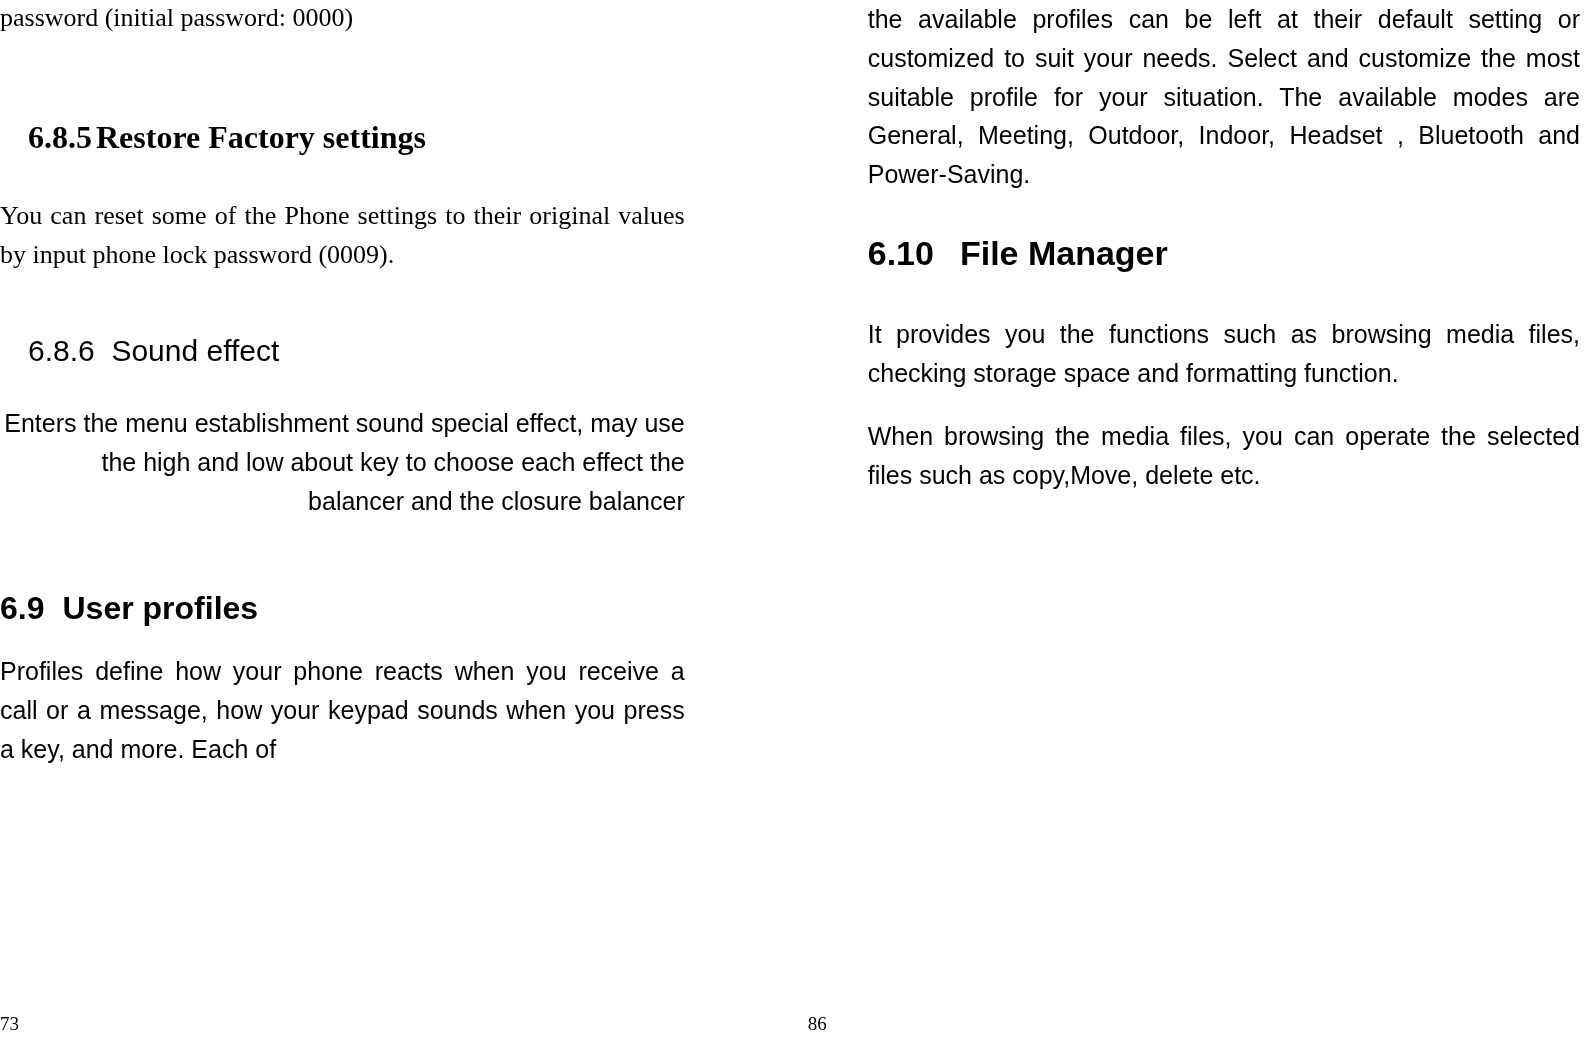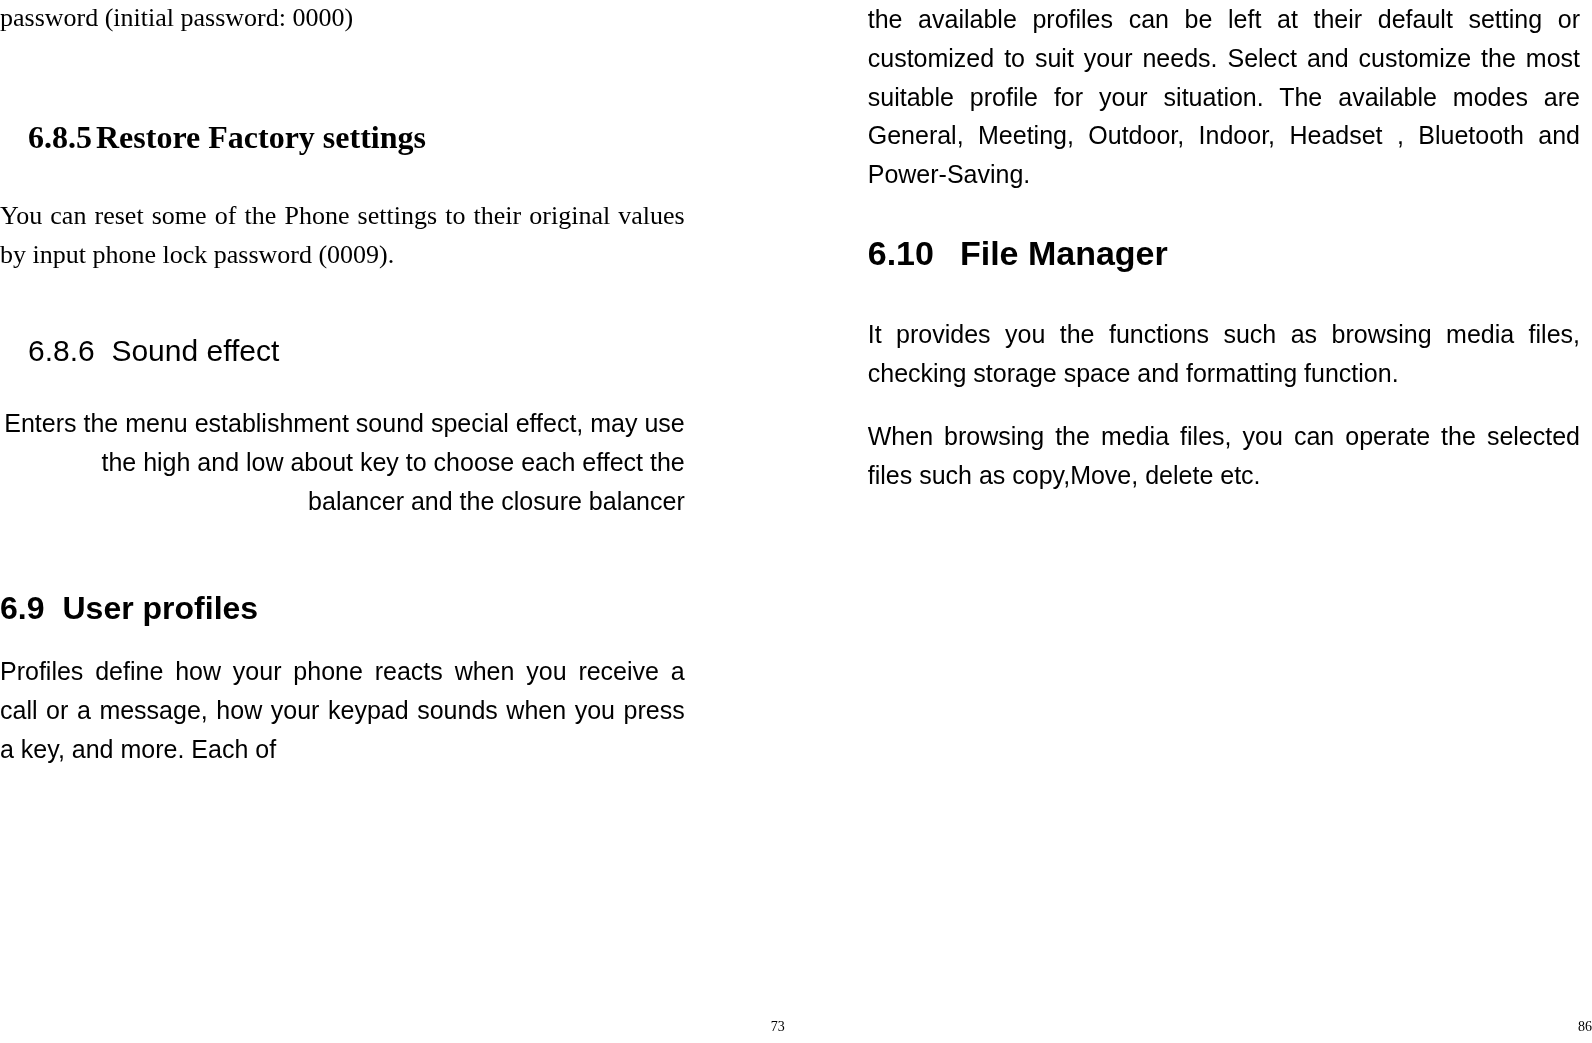--- a/index.html
+++ b/index.html
@@ -91,23 +91,23 @@
   }
   .h2-b .num {
     display: inline-block;
     margin-right: 26px;
   }
   .page-num {
     position: absolute;
     bottom: 8px;
     width: 100%;
     left: 0;
-    text-align: right;
+    text-align: left;
     font-family: "Times New Roman", Times, serif;
-    font-size: 14px;
+    font-size: 19px;
   }
   .indent {
     padding-left: 28px;
   }
 </style>
 </head>
 <body>
 
 <div class="page-container">
 

